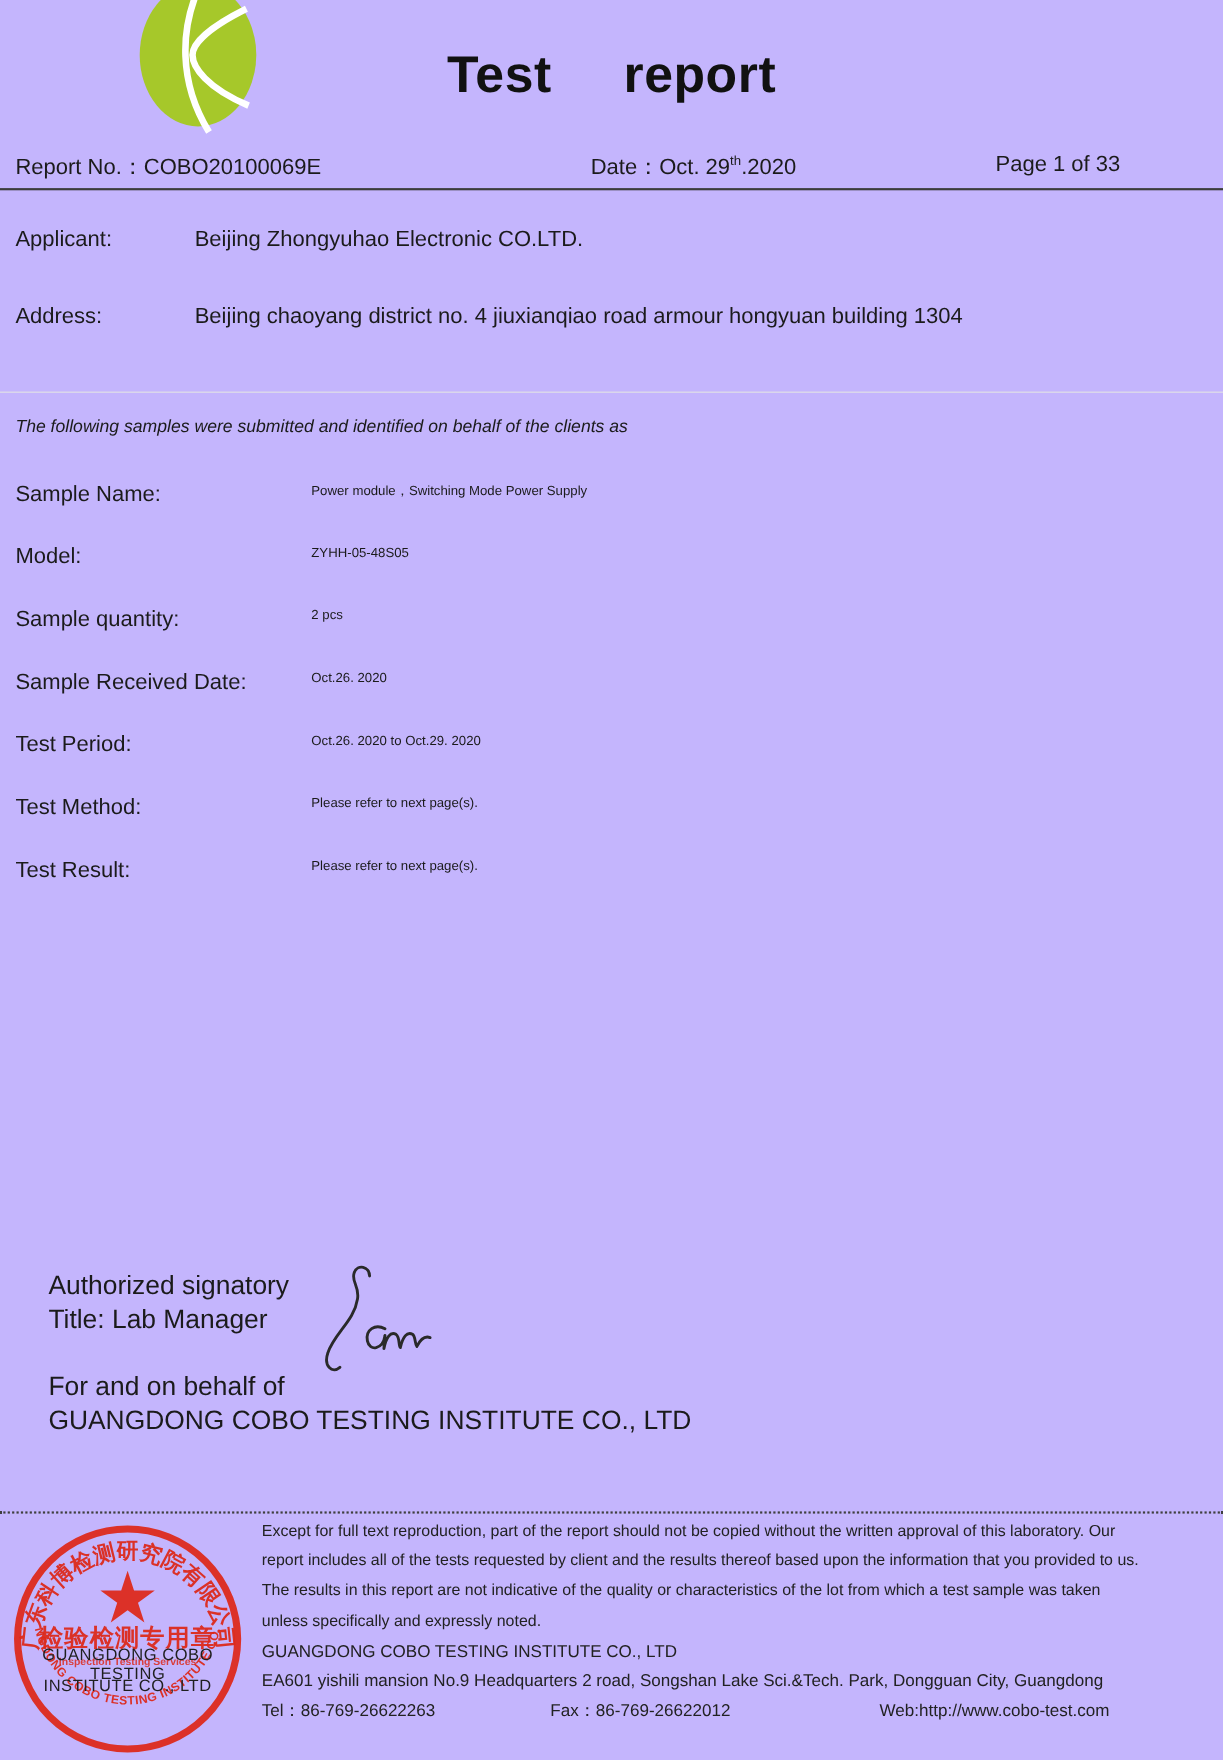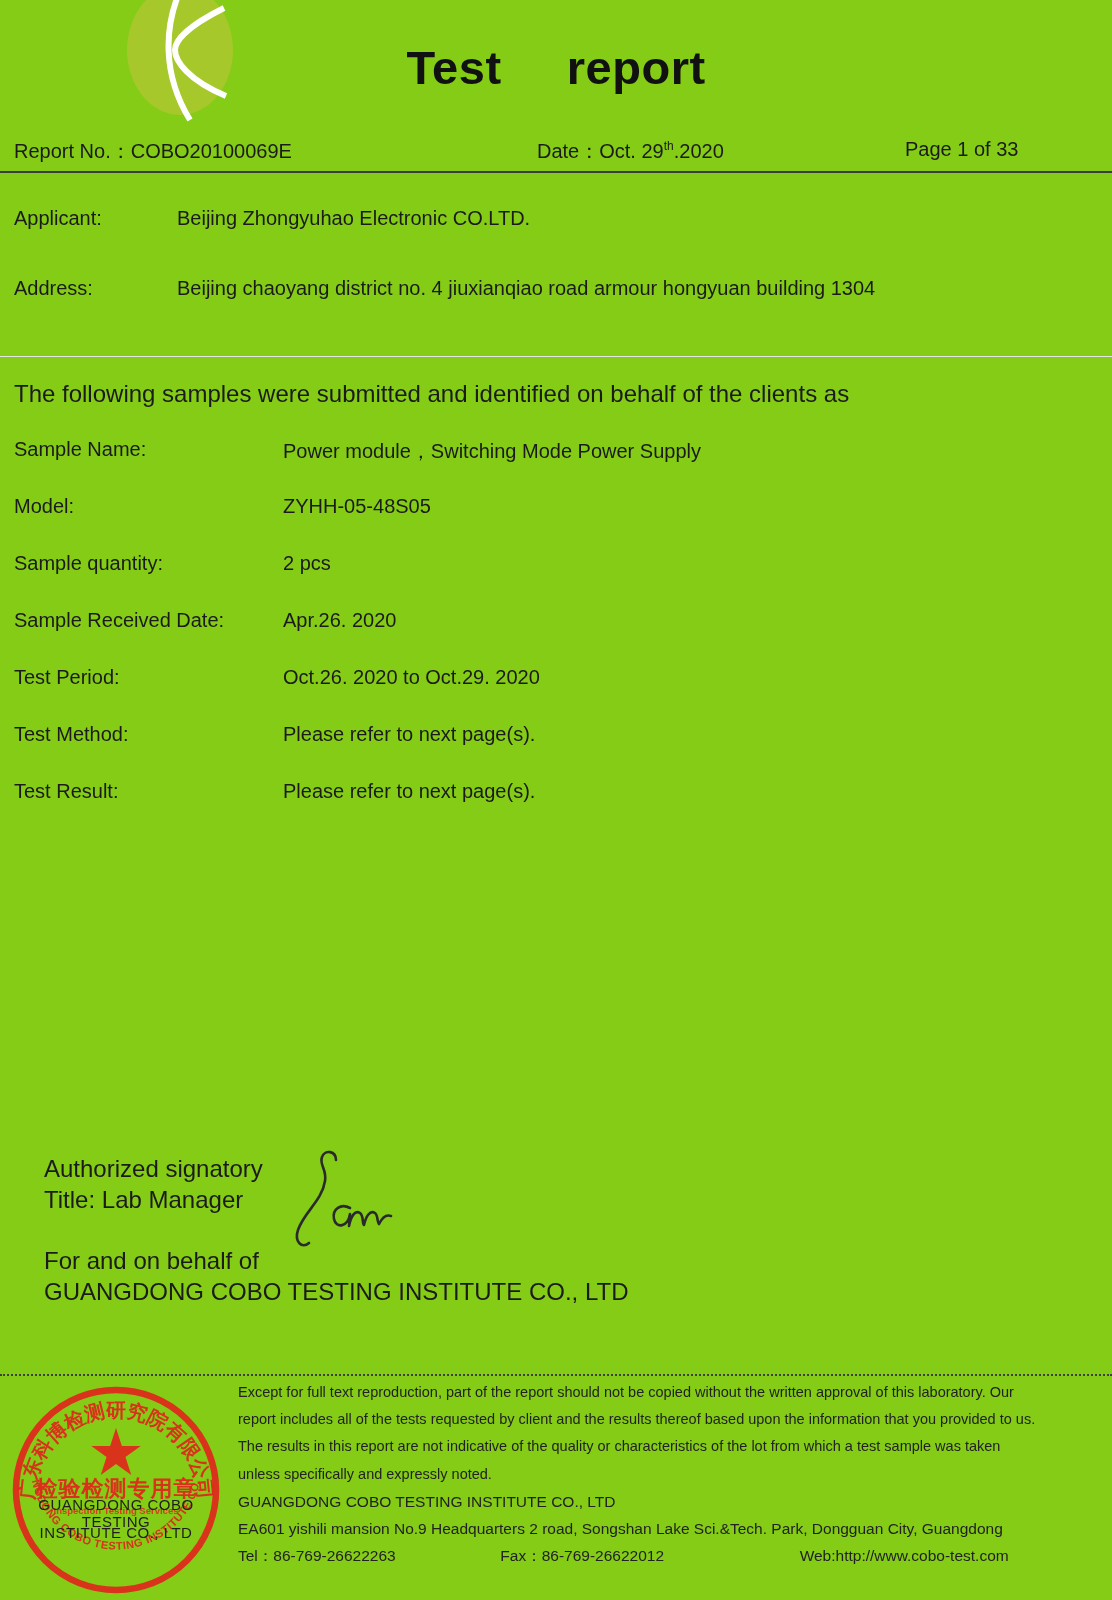--- a/index.html
+++ b/index.html
@@ -1,40 +1,40 @@
 <!DOCTYPE html>
 <html><head>
 <meta charset="utf-8">
 <style>
   html,body{margin:0;padding:0;background:#ffffff;}
   .page{
     position:relative;
     width:1112px;height:1600px;
-    background:#84cc16;
+    background:#c4b5fd;
     overflow:hidden;
     font-family:"Liberation Sans","DejaVu Sans",sans-serif;
     color:#1b1b1b;
   }
   .abs{position:absolute;}
   .page-title{
     position:absolute;top:40px;left:0;width:100%;
     text-align:center;font-size:47px;font-weight:bold;
     word-spacing:1.1em;letter-spacing:0.5px;color:#111;margin:0;
   }
   .logo{position:absolute;left:126px;top:-14px;}
   .meta-row span{font-size:20px;}
   .meta-label{font-weight:normal;margin-top:16px;}
   sup{font-size:12px;}
   .rule-dark{position:absolute;left:0;width:1112px;border-top:2px solid #3c3c3c;height:0;}
   .rule-light{position:absolute;left:0;width:1112px;border-top:1px solid #e4e4e4;height:0;}
   .rule-dotted{position:absolute;left:0;width:1112px;border-top:2px dotted #3f3f3f;height:0;}
   .lbl{position:absolute;left:14px;font-size:20px;}
   .val177{position:absolute;left:177px;font-size:20px;}
-  .val283{position:absolute;left:283px;font-size:20px;}
-  .intro{position:absolute;left:14px;font-size:24px;}
+  .val283{position:absolute;left:283px;font-size:12px;}
+  .intro{position:absolute;left:14px;font-size:16px;font-style:italic;}
   .sig-text{position:absolute;left:2px;font-size:24px;margin-left:42px;}
   .footer-col{
     position:absolute;left:238px;top:1379px;width:868px;
     font-size:14.5px;line-height:27.2px;color:#222;
   }
   .footer-col .big{font-size:15.5px;}
   .tel-row span{display:inline-block;}
   .tel-cell1{width:258px;}
   .tel-cell2{width:295px;}
   .stamp-wrap{position:absolute;left:8px;top:1384px;width:216px;height:216px;}
@@ -76,21 +76,21 @@
   <span class="lbl" style="top:438px">Sample Name:</span>
   <span class="val283" style="top:438px">Power module，Switching Mode Power Supply</span>
 
   <span class="lbl" style="top:495px">Model:</span>
   <span class="val283" style="top:495px">ZYHH-05-48S05</span>
 
   <span class="lbl" style="top:552px">Sample quantity:</span>
   <span class="val283" style="top:552px">2 pcs</span>
 
   <span class="lbl" style="top:609px">Sample Received Date:</span>
-  <span class="val283" style="top:609px">Apr.26. 2020</span>
+  <span class="val283" style="top:609px">Oct.26. 2020</span>
 
   <span class="lbl" style="top:666px">Test Period:</span>
   <span class="val283" style="top:666px">Oct.26. 2020 to Oct.29. 2020</span>
 
   <span class="lbl" style="top:723px">Test Method:</span>
   <span class="val283" style="top:723px">Please refer to next page(s).</span>
 
   <span class="lbl" style="top:780px">Test Result:</span>
   <span class="val283" style="top:780px">Please refer to next page(s).</span>
 

